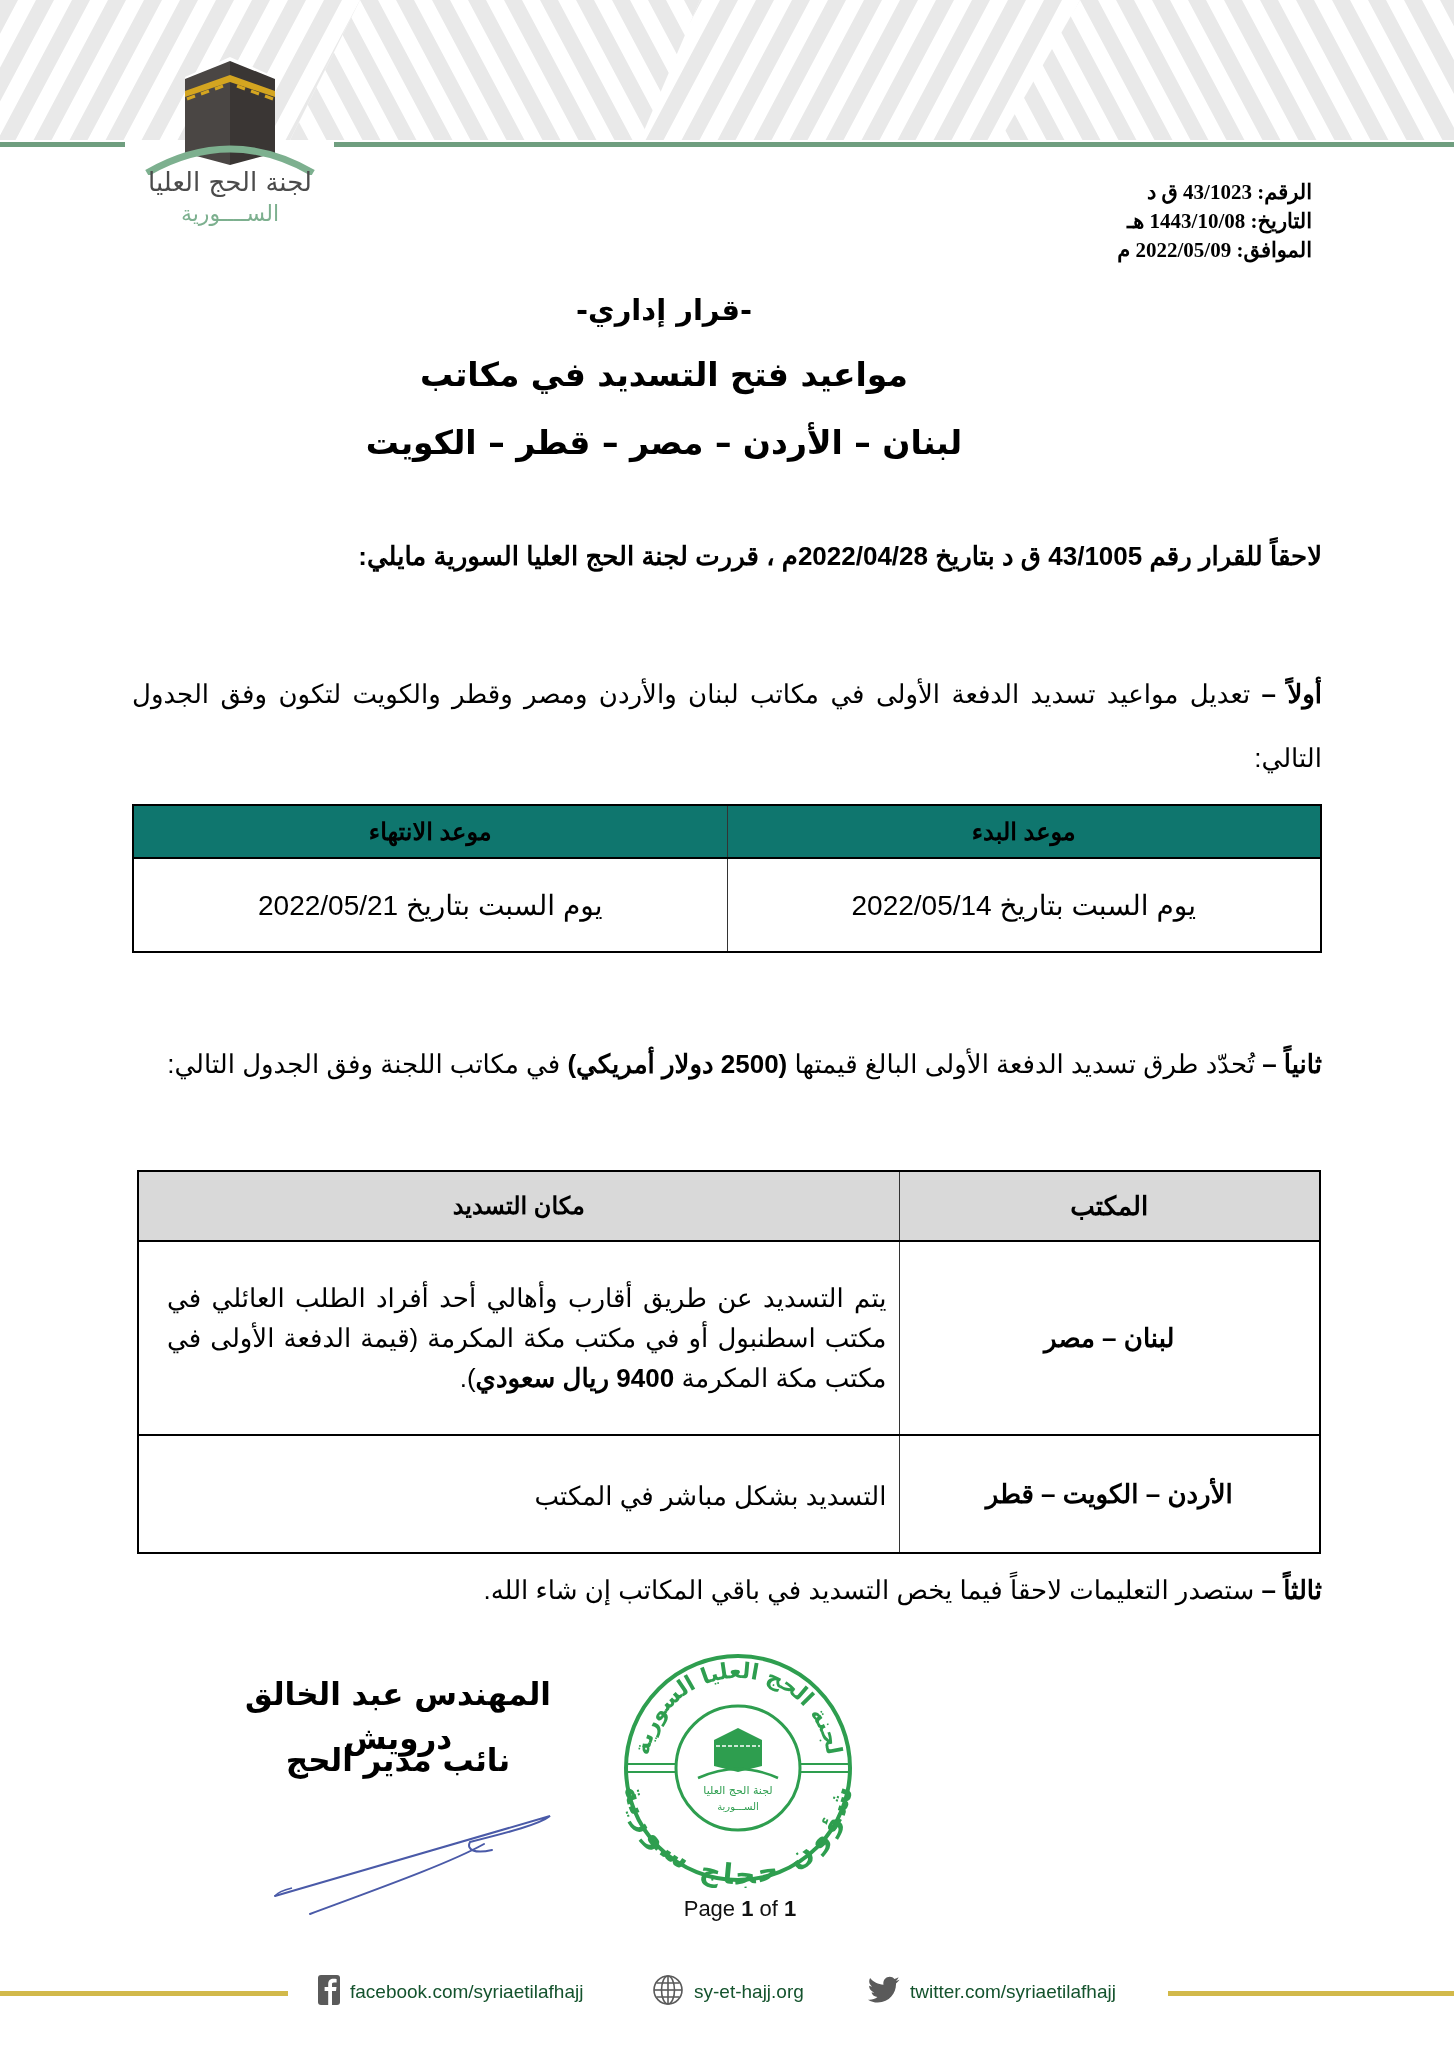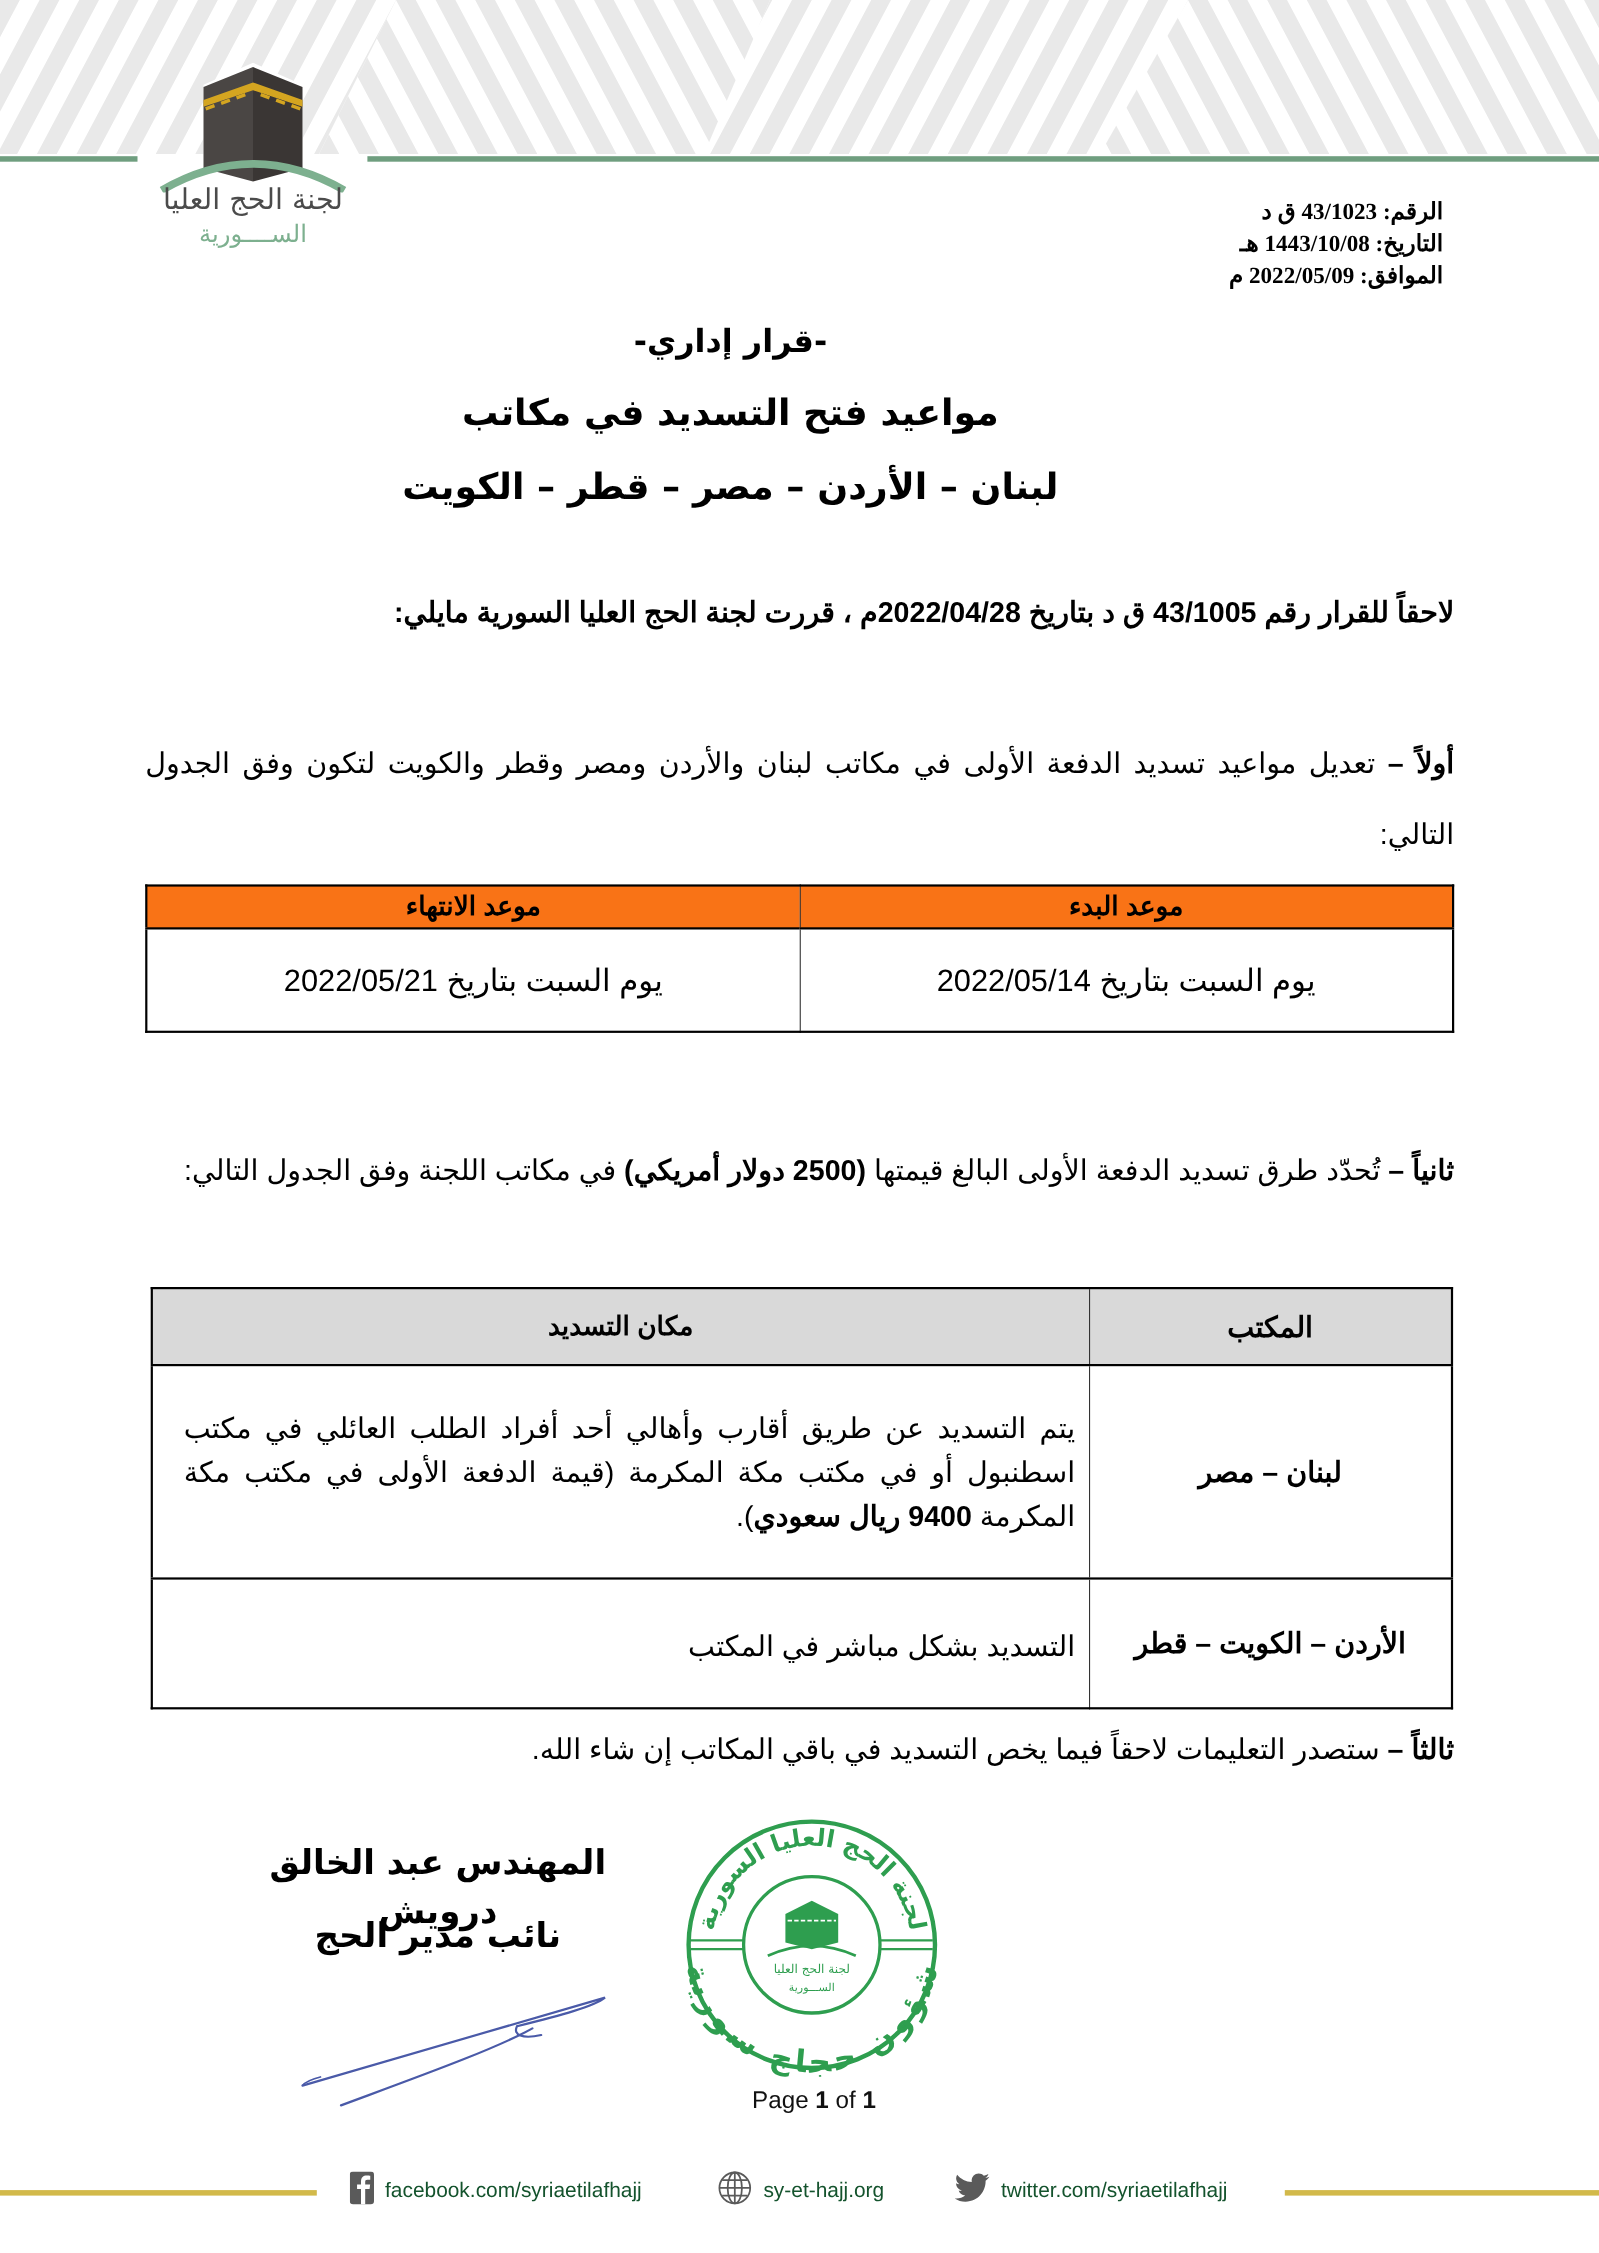--- a/index.html
+++ b/index.html
@@ -58,27 +58,27 @@
   }
   .para b { font-weight: bold; }
   .p-intro { top: 530px; font-weight: bold; line-height: 53px; text-align-last: right; }
   .p-first { top: 662px; line-height: 64px; text-align-last: right; }
   .p-second { top: 1032px; line-height: 64px; text-align-last: right; }
   .p-third { top: 1568px; line-height: 44px; text-align-last: right; }
 
   
   table { border-collapse: collapse; position: absolute; direction: rtl; font-family: "Liberation Sans", sans-serif; }
   .tbl1 { left: 132px; top: 804px; width: 1190px; border: 2px solid #000; }
-  .tbl1 th { background: #f97316; height: 39px; font-size: 24px; font-weight: bold; border: 1.5px solid #333; border-bottom: 2px solid #000; }
+  .tbl1 th { background: #0f766e; height: 53px; font-size: 24px; font-weight: bold; border: 1.5px solid #333; border-bottom: 2px solid #000; }
   .tbl1 td { height: 94px; font-size: 28px; text-align: center; border: 1.5px solid #333; margin-top: 27px; }
 
   .tbl2 { left: 137px; top: 1170px; width: 1184px; border: 2px solid #000; }
   .tbl2 th { background: #d9d9d9; height: 70px; font-size: 24px; font-weight: bold; border: 1.5px solid #333; border-bottom: 2px solid #000; }
   .tbl2 td { border: 1.5px solid #333; font-size: 26px; margin-left: 20px; }
-  .tbl2 .c-office { width: 330px; text-align: center; font-weight: bold; font-size: 26px; }
+  .tbl2 .c-office { width: 421px; text-align: center; font-weight: bold; font-size: 26px; }
   .tbl2 .c-place { padding: 12px 12px 12px 28px; text-align: justify; text-align-last: right; line-height: 40px; vertical-align: middle; }
   .tbl2 tr.r1 td { height: 194px; }
   .tbl2 tr.r2 td { height: 118px; border-top: 2.5px solid #000; }
   .tbl2 tr.r2 .c-place { vertical-align: top; padding-top: 40px; padding-left: 21px; }
 
   
   .sig-name {
     position: absolute; left: 218px; width: 360px; top: 1672px; text-align: center; direction: rtl;
     font-family: "DejaVu Sans", sans-serif; font-weight: bold; font-size: 31px; line-height: 44px;
   }

